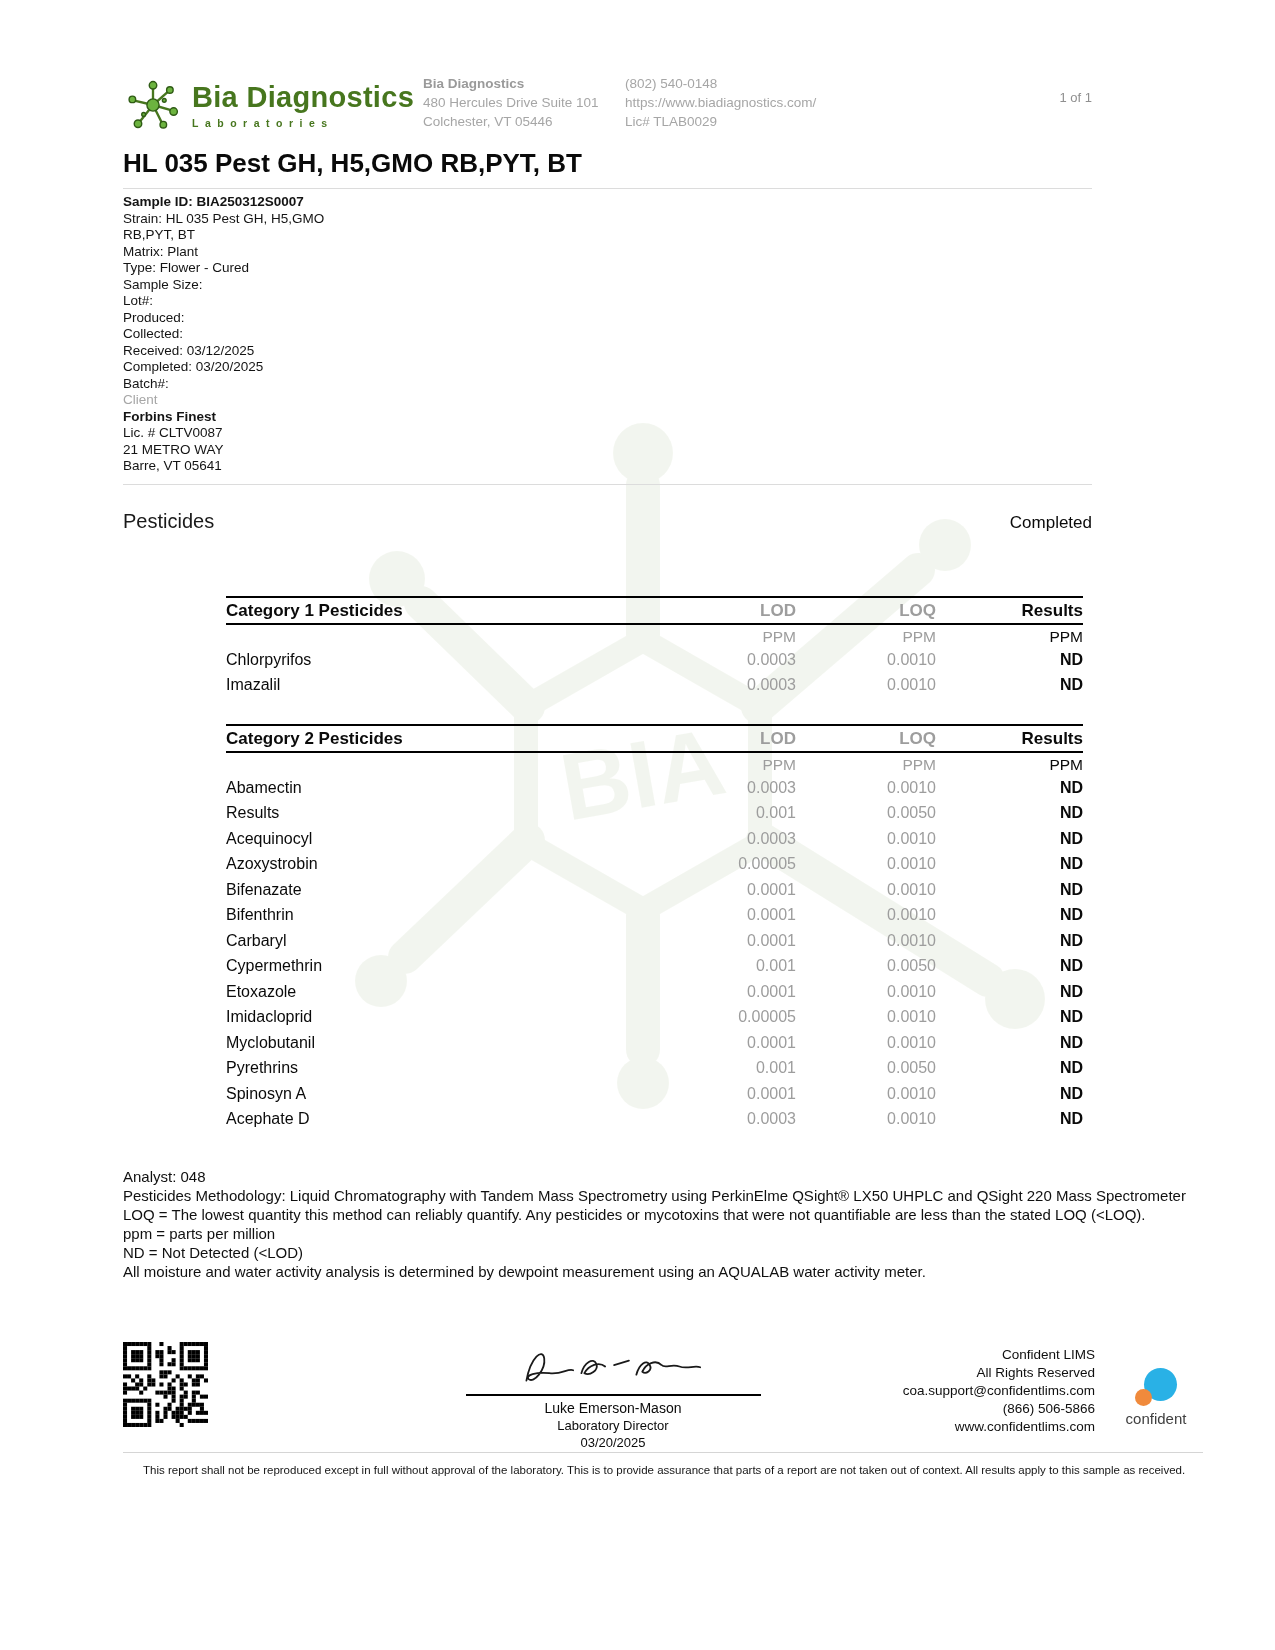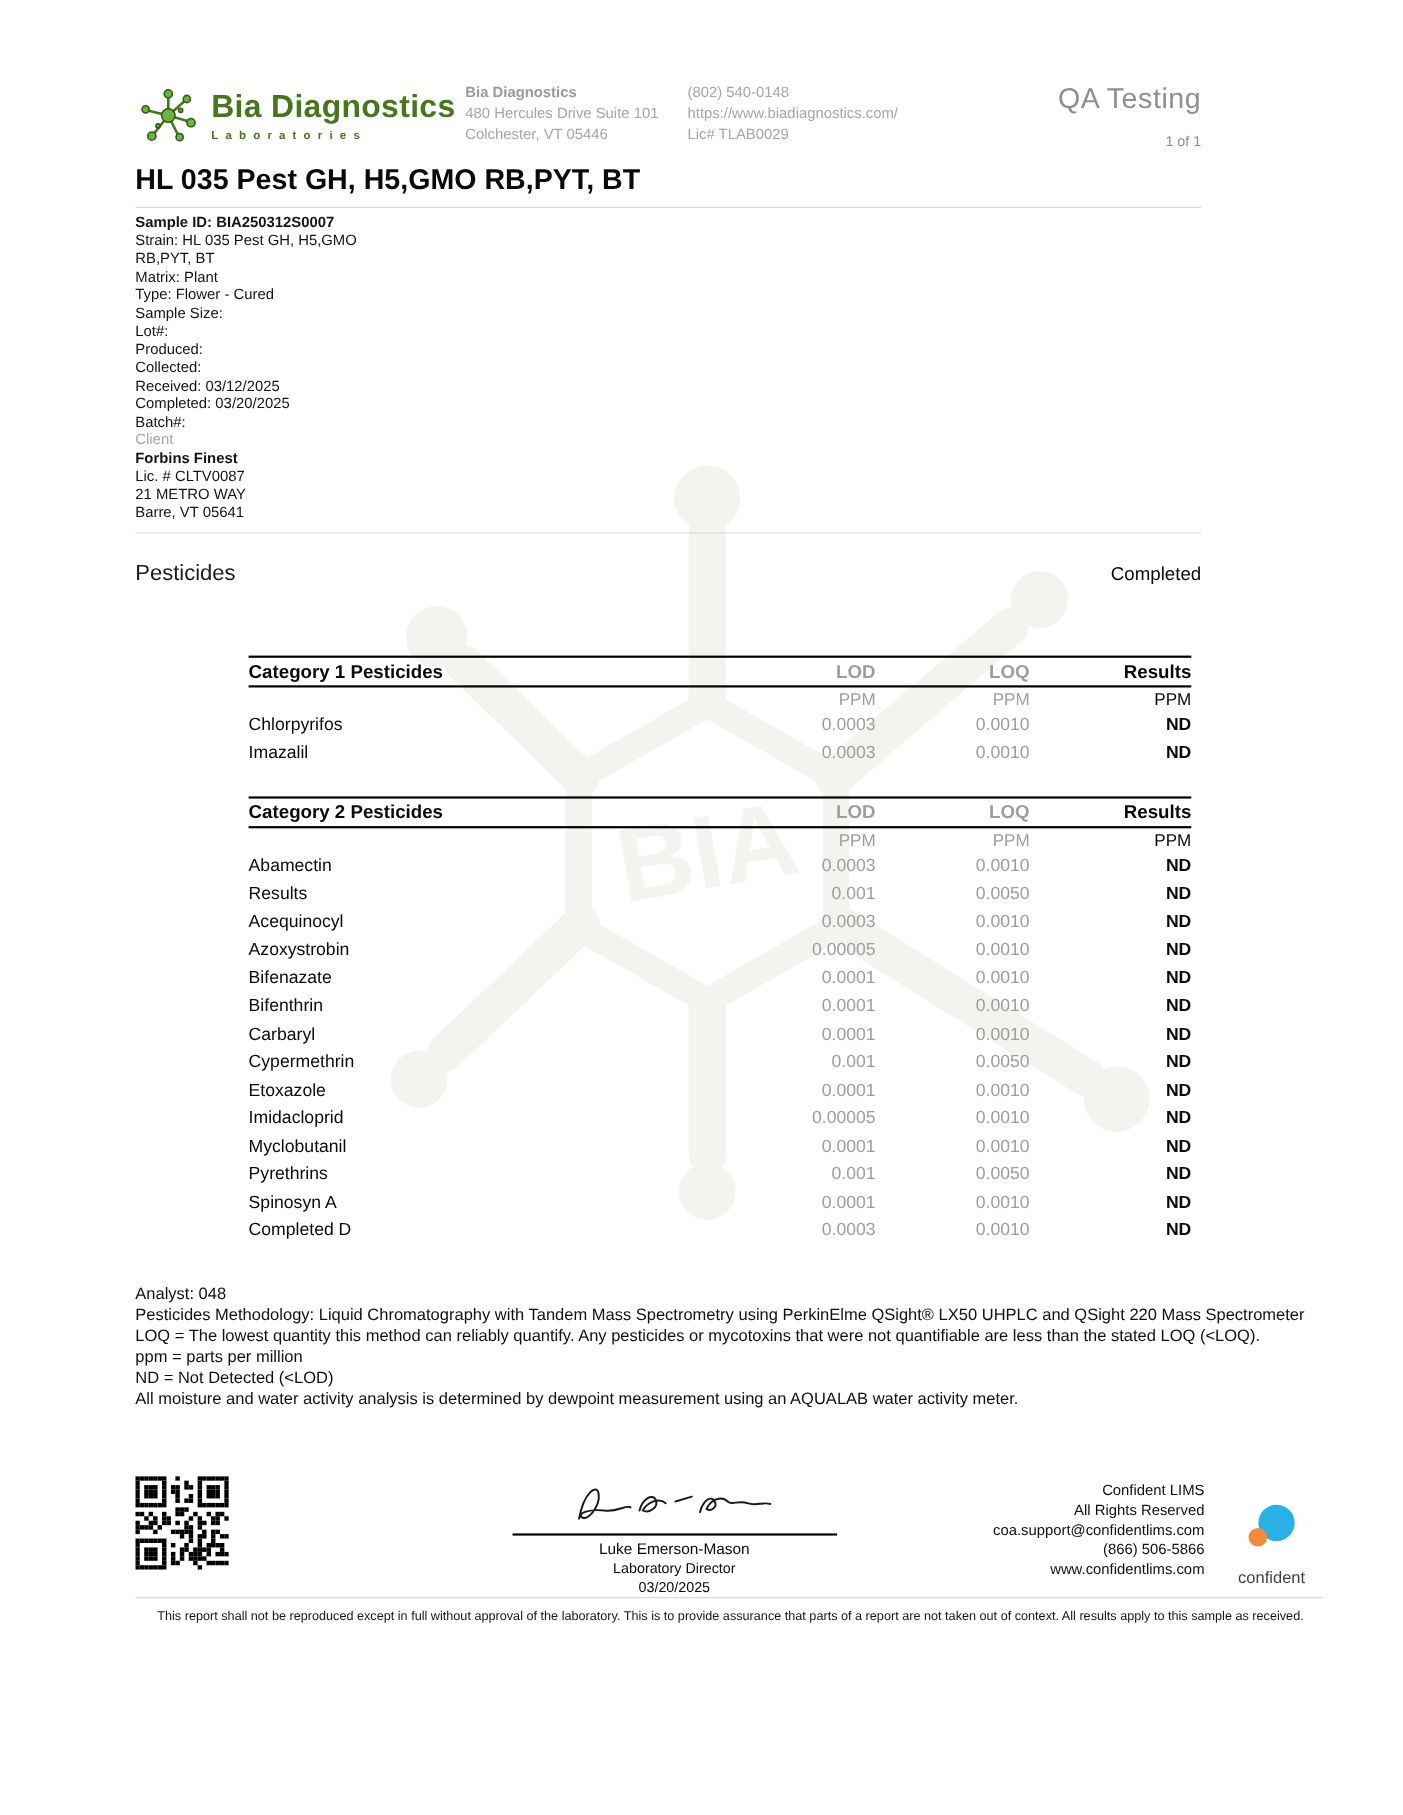--- a/index.html
+++ b/index.html
@@ -72,21 +72,21 @@
   .sig-line { width:295px; border-top:2px solid #000; }
   .sig-name { font-size:14px; color:#0a0a0a; margin-top:4px; }
   .sig-title { font-size:13px; color:#0a0a0a; margin-top:2px; }
   .sig-date { font-size:13px; color:#0a0a0a; margin-top:2px; }
   .lims { flex:1; display:flex; justify-content:flex-end; gap:24px; }
   .lims-text { text-align:right; font-size:13.5px; line-height:18px; color:#0f0f0f; padding-top:4px; }
   .confident-logo { display:flex; flex-direction:column; align-items:center; margin-top:26px; width:74px; }
   .logo-mark { position:relative; width:42px; height:40px; }
   .logo-mark .blue { position:absolute; right:0; top:0; width:33px; height:33px; border-radius:50%; background:var(--logo-blue,#29b1e6); }
   .logo-mark .orange { position:absolute; left:0; bottom:2px; width:17px; height:17px; border-radius:50%; background:var(--logo-orange,#f08a3c); }
-  .confident-word { font-size:15px; color:#3f3f3f; margin-top:18px; }
+  .confident-word { font-size:15px; color:#3f3f3f; margin-top:2px; }
 
   .footer-rule { position:absolute; left:75px; top:1452px; width:1080px; border-top:1px solid #d5d5d5; z-index:1; }
   .disclaimer { position:absolute; left:75px; top:1463px; width:1045px; font-size:11.5px; line-height:14.5px; color:#161616; z-index:1;margin-left:20px; }
 </style>
 </head>
 <body>
 
 <div class="page">
 
   <svg class="watermark" viewBox="0 0 780 840" aria-hidden="true">
@@ -144,21 +144,20 @@
         <div class="bold-gray">Bia Diagnostics</div>
         <div>480 Hercules Drive Suite 101</div>
         <div>Colchester, VT 05446</div>
       </div>
       <div class="contact-col">
         <div>(802) 540-0148</div>
         <div>https://www.biadiagnostics.com/</div>
         <div>Lic# TLAB0029</div>
       </div>
       <div class="qa-col">
-        <div class="qa-title">QA Testing</div>
         <div class="qa-page">1 of 1</div>
       </div>
     </header>
 
     <h1 class="doc-title">HL 035 Pest GH, H5,GMO RB,PYT, BT</h1>
     <hr class="rule">
 
     <div class="sample-grid">
       <div class="sg-col1">
         <div class="b">Sample ID: BIA250312S0007</div>
@@ -307,21 +306,21 @@
               <div class="tc val">0.0050</div>
               <div class="tc res">ND</div>
             </div>
             <div class="trow">
               <div class="tc name">Spinosyn A</div>
               <div class="tc val">0.0001</div>
               <div class="tc val">0.0010</div>
               <div class="tc res">ND</div>
             </div>
             <div class="trow">
-              <div class="tc name">Completed D</div>
+              <div class="tc name">Acephate D</div>
               <div class="tc val">0.0003</div>
               <div class="tc val">0.0010</div>
               <div class="tc res">ND</div>
             </div>
           </div>
       </div>
 
     </div>
   </div>
 

